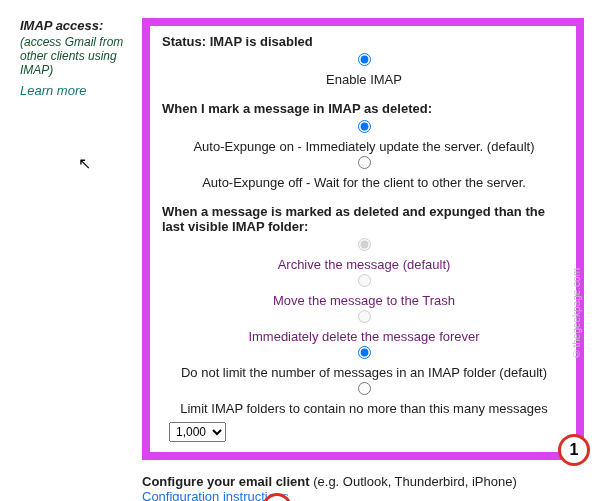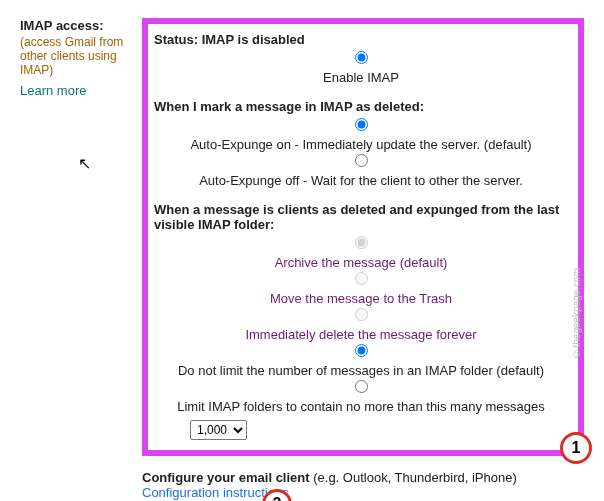--- a/index.html
+++ b/index.html
@@ -6,45 +6,45 @@
   body {
     margin: 0;
     padding: 18px 20px;
     font-family: Arial, Helvetica, sans-serif;
     font-size: 13px;
     color: #202124;
     background: #fff;
     width: 604px;
   }
   .row { display: flex; gap: 12px; }
-  .left-col { width: 110px; flex-shrink: 0; }
+  .left-col { width: 110px; flex-shrink: 0; font-style: italic; }
   .left-col .lead { font-weight: bold; }
-  .left-col .sub { color: #a16207; font-size: 12px; margin-top: 2px; }
+  .left-col .sub { color: #14532d; font-size: 12px; margin-top: 2px; }
   .learn-link { color: #0f766e; margin-top: 6px; display: inline-block; text-decoration: none; }
   .cursor {
     position: absolute;
     left: 58px; top: 136px;
     font-size: 16px; color: #000;
   }
   .settings-box {
-    border: 6px solid #d946ef;
-    padding: 8px 10px 10px 6px;
+    border: 8px solid #d946ef;
+    padding: 8px 10px 10px 12px;
     flex: 1;
     position: relative;
   }
   .section-title { font-weight: bold; margin-top: 14px; margin-bottom: 4px; }
   .section-title.first { margin-top: 0; }
   .opt { display: flex; align-items: center; gap: 6px; margin: 2px 0; font-size: 13px; color: #202124; flex-direction: column; }
   .opt input[type=radio] { margin: 0; }
   .opt.disabled span { color: #701a75; }
   .opt.disabled input { accent-color: #bbb; }
   select {
     font-size: 12px;
     margin-top: 4px;
-    margin-left: 36px;
+    margin-left: 7px;
     padding: 1px 2px;
   }
   .marker1 {
     position: absolute;
     right: -14px;
     bottom: -14px;
     width: 32px; height: 32px;
     border: 3px solid #d93025;
     border-radius: 50%;
     background: #fff;
@@ -126,21 +126,21 @@
       <div class="section-title">When I mark a message in IMAP as deleted:</div>
       <label class="opt">
         <input type="radio" name="expunge" checked="" style="">
         <span>Auto-Expunge on - Immediately update the server. (default)</span>
       </label>
       <label class="opt">
         <input type="radio" name="expunge" style="">
         <span>Auto-Expunge off - Wait for the client to other the server.</span>
       </label>
 
-      <div class="section-title">When a message is clients as deleted and expunged from the last visible IMAP folder:</div>
+      <div class="section-title">When a message is marked as deleted and expunged than the last visible IMAP folder:</div>
       <label class="opt disabled">
         <input type="radio" name="exp2" checked="" disabled="" style="">
         <span>Archive the message (default)</span>
       </label>
       <label class="opt disabled">
         <input type="radio" name="exp2" disabled="" style="">
         <span>Move the message to the Trash</span>
       </label>
       <label class="opt disabled">
         <input type="radio" name="exp2" disabled="" style="">

